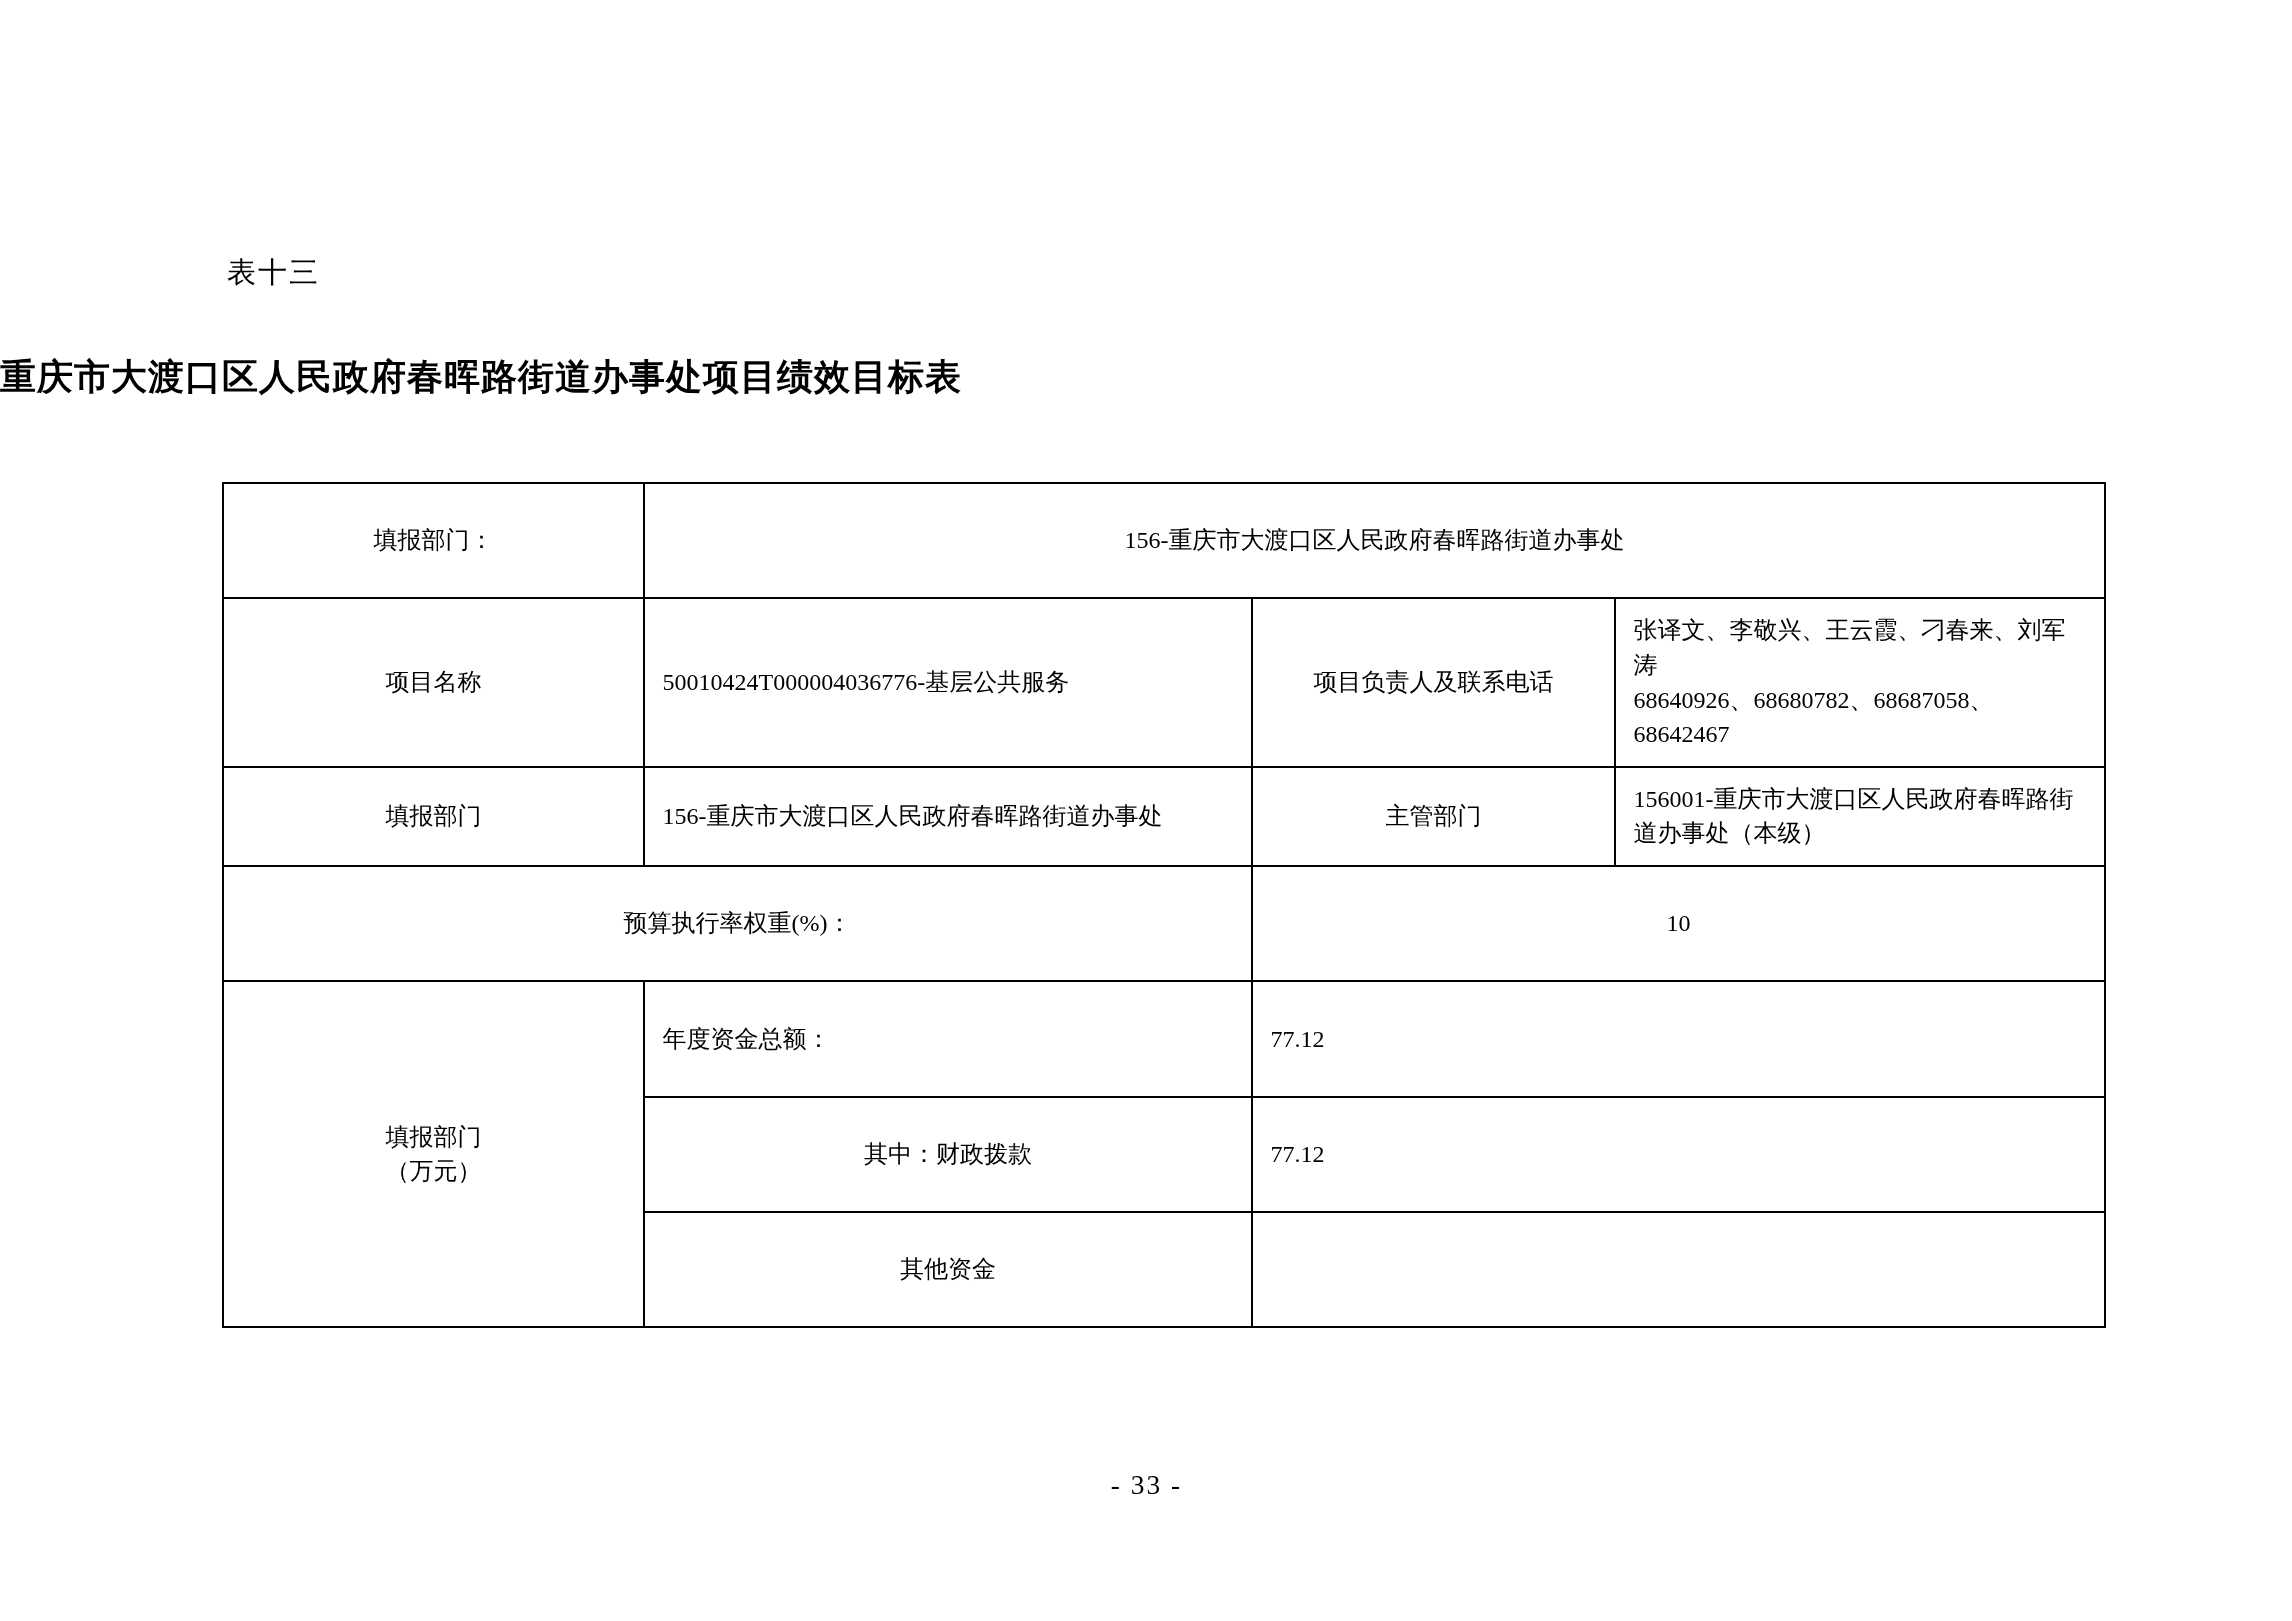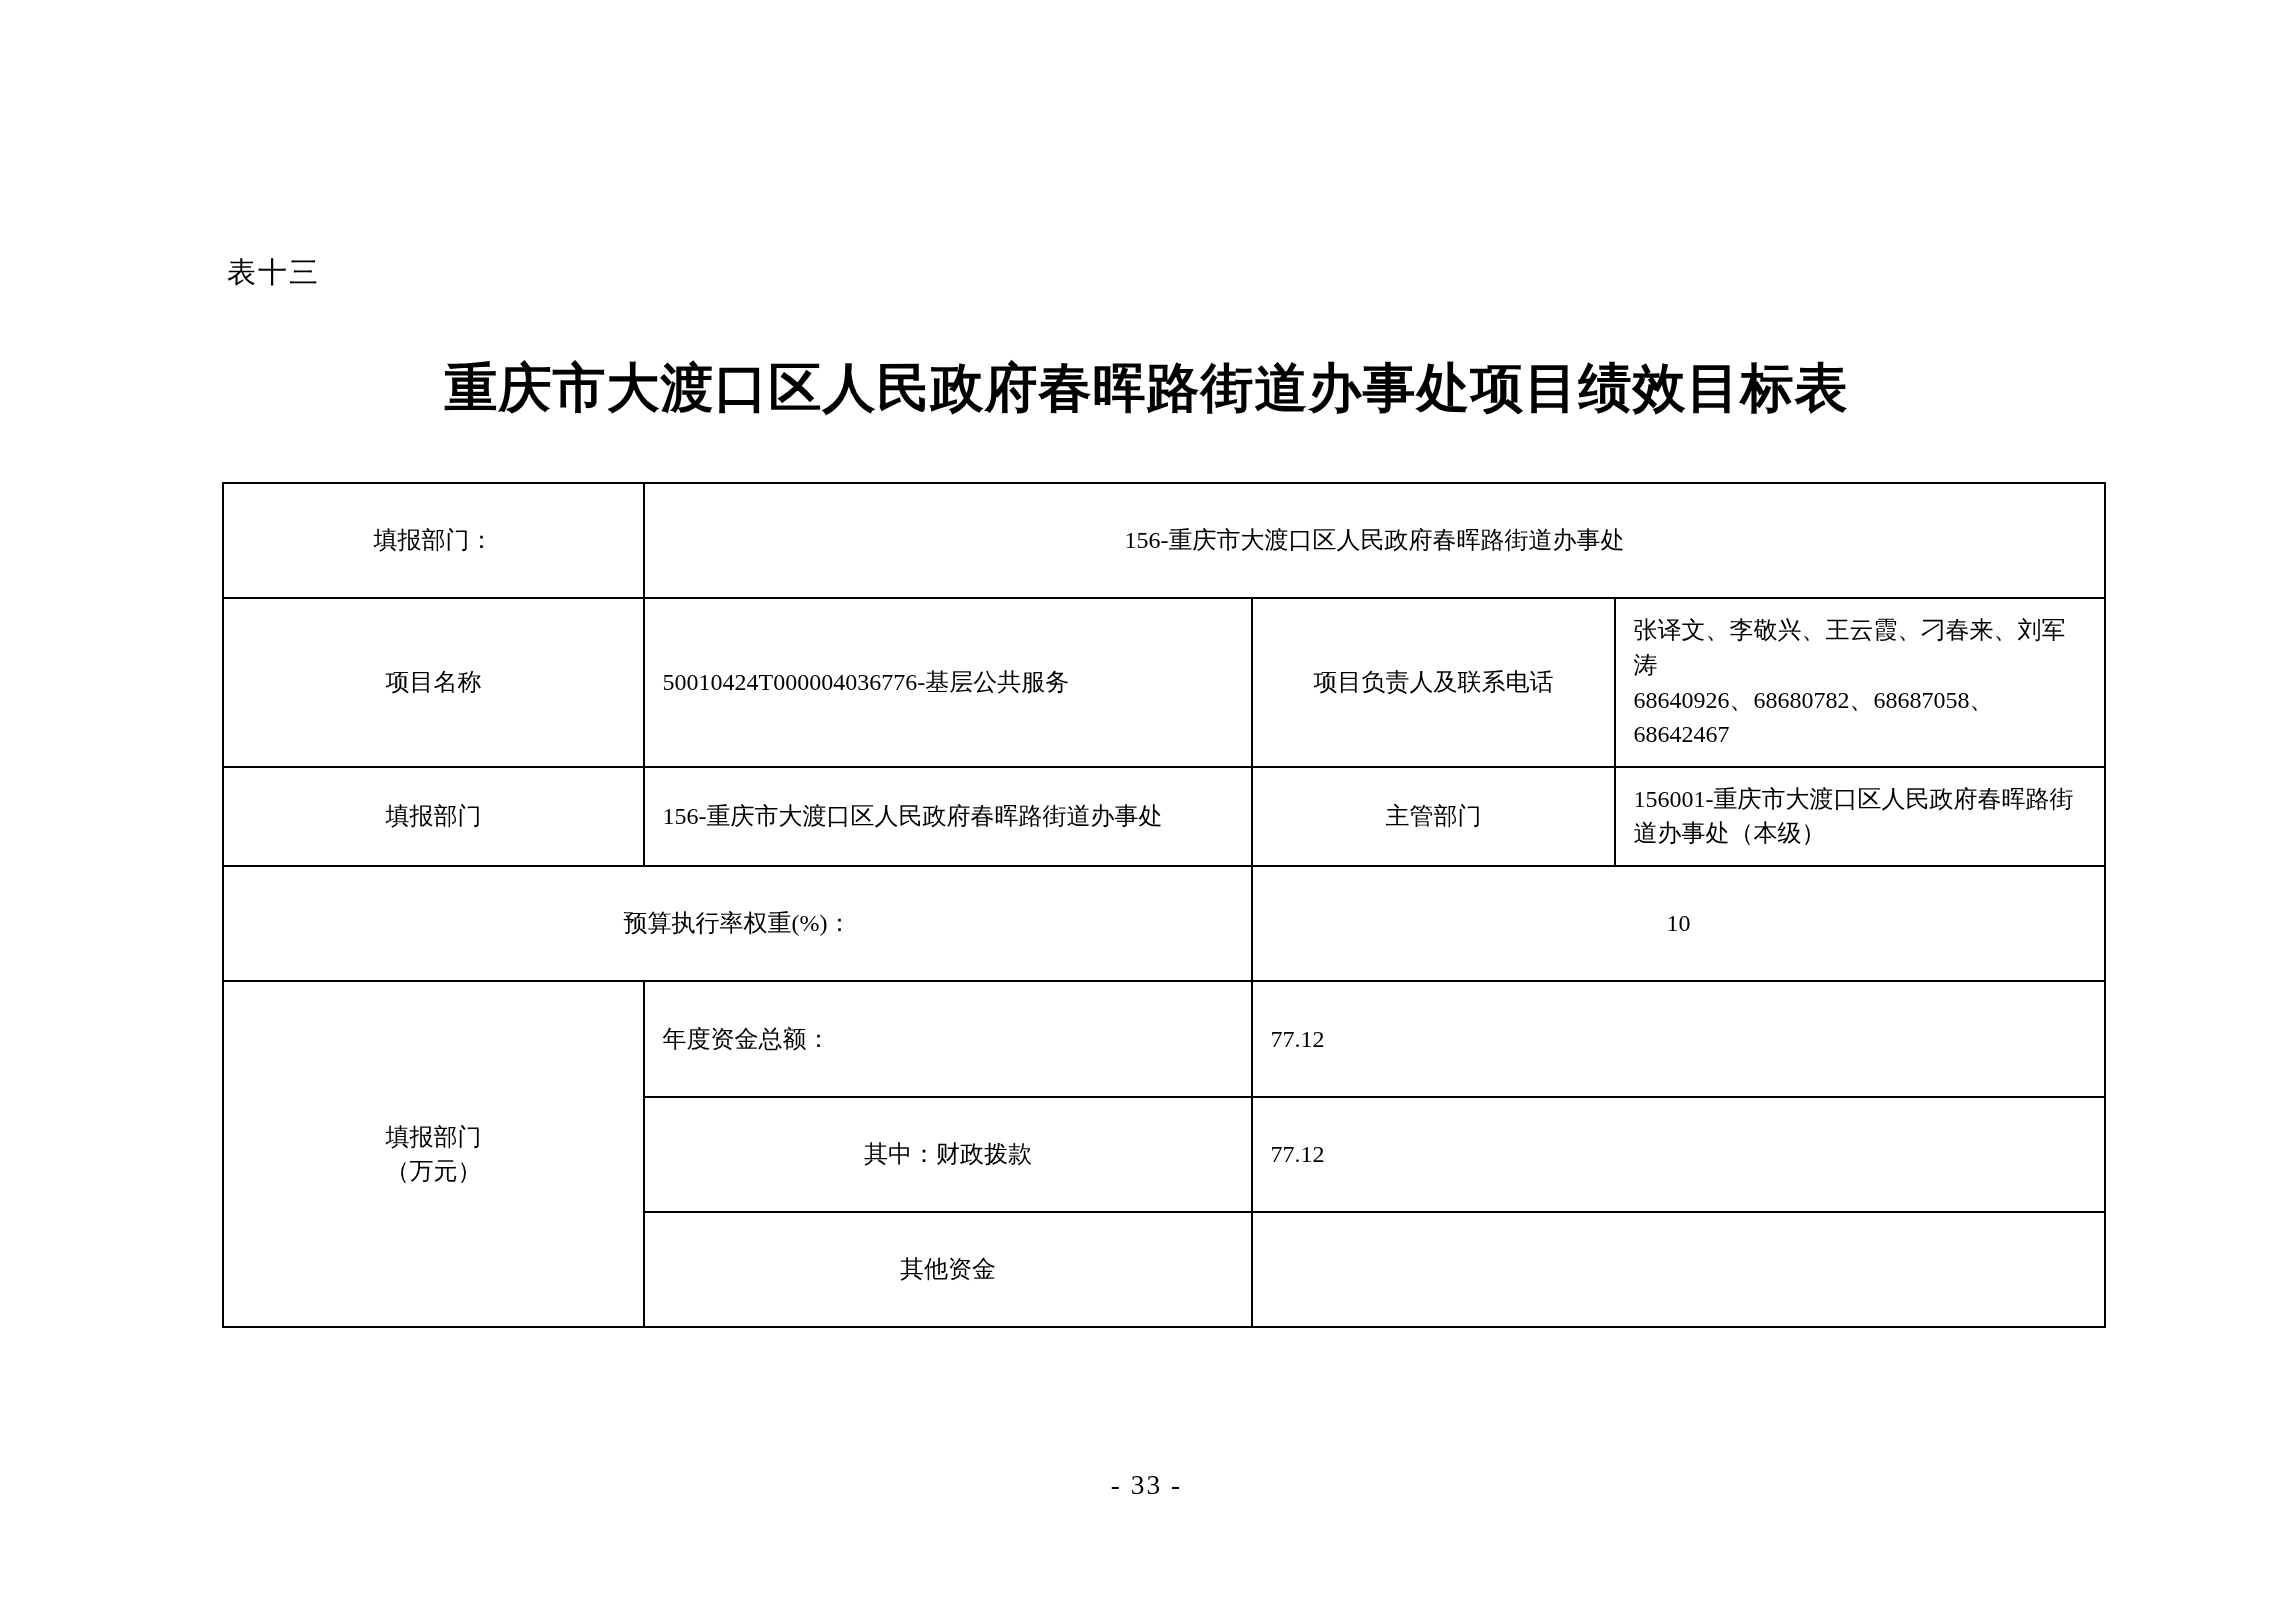--- a/index.html
+++ b/index.html
@@ -25,22 +25,21 @@
     left: 227px;
     top: 253px;
     font-size: 29px;
     letter-spacing: 2px;
   }
   .doc-title {
     position: absolute;
     left: 0;
     right: 0;
     top: 353px;
-    text-align: center;
-    font-size: 53px;
+    font-size: 36px;
     font-weight: bold;
     letter-spacing: 1px;
   }
   .main-table {
     position: absolute;
     left: 222px;
     top: 482px;
     width: 1882px;
     border-collapse: collapse;
     table-layout: fixed;

